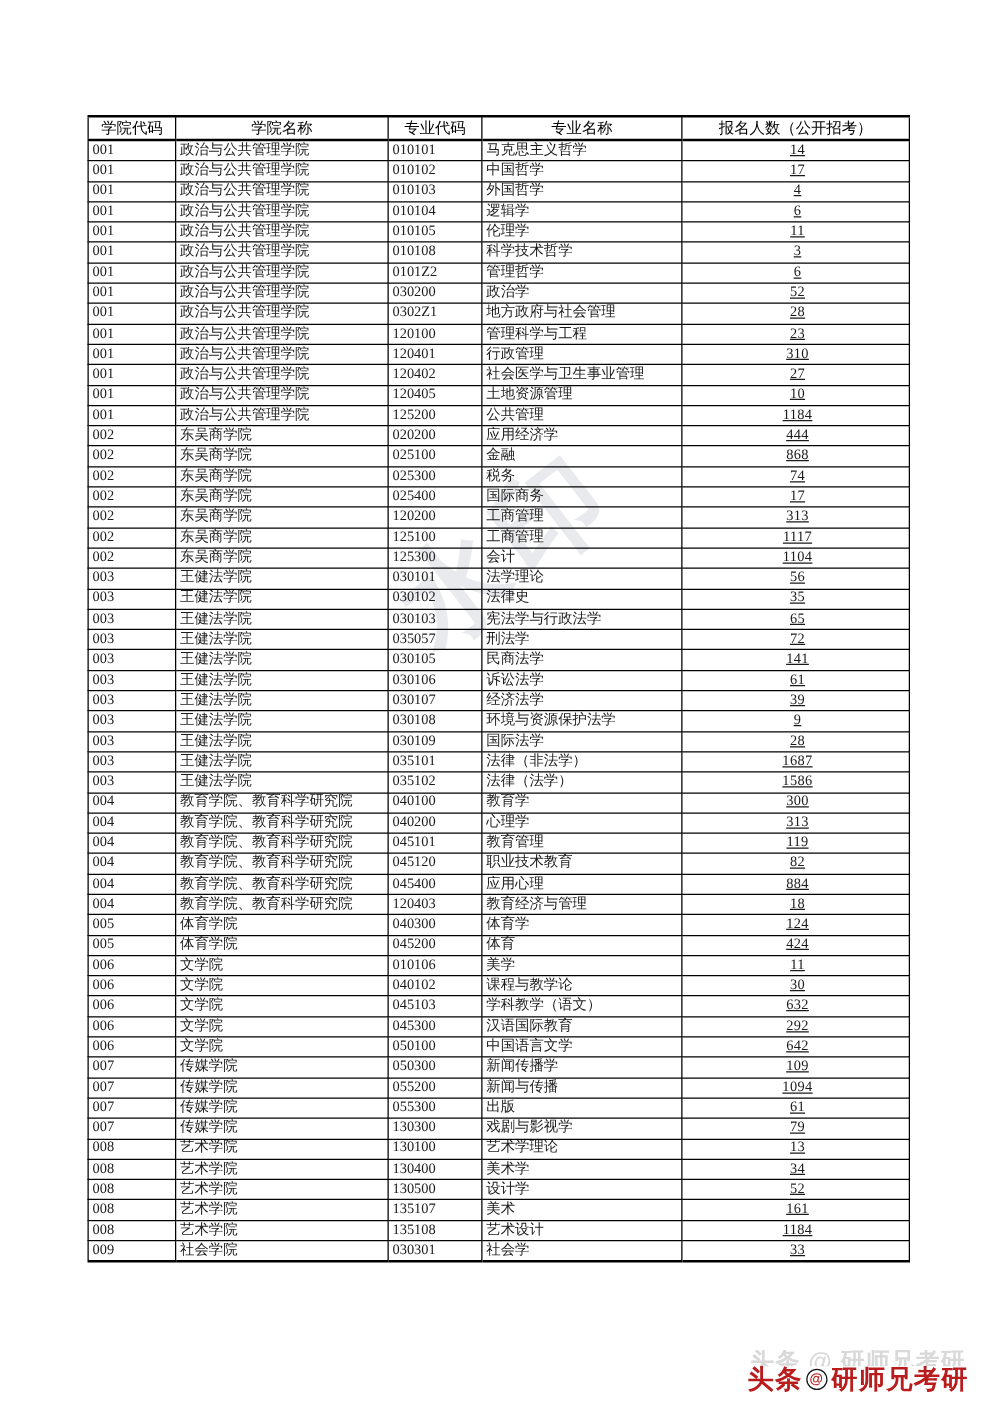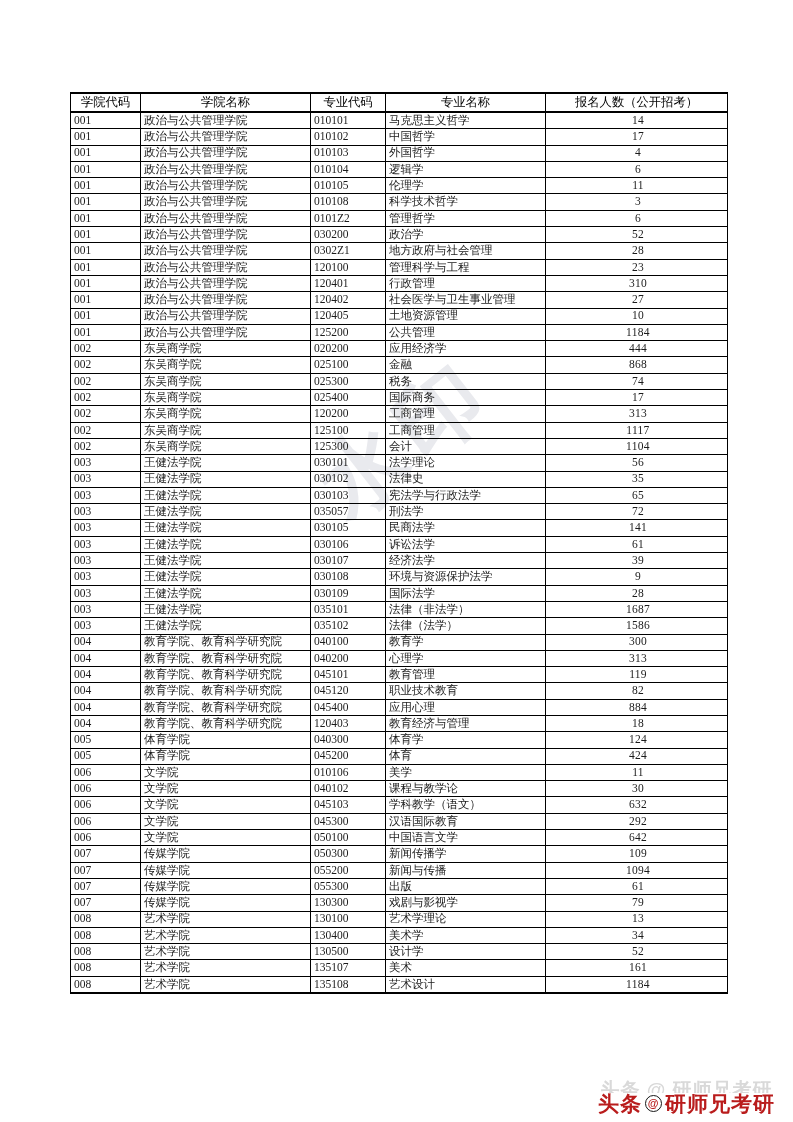--- a/index.html
+++ b/index.html
@@ -80,20 +80,21 @@
   col.c-code      { width: 70px; }
   col.c-college   { width: 170px; }
   col.c-majorcode { width: 75px; }
   col.c-majorname { width: 160px; }
   col.c-count     { width: 182px; }
 
   td.num {
     text-align: center;
     padding: 0;
     letter-spacing: 0.3px;
+    text-decoration: underline;
   }
   tr.group-start > td {
     border-top: 1.6px solid #000;
   }
   tbody tr:last-child > td {
     border-bottom: 2px solid #000;
   }
 
   
   #footer-logo {
@@ -537,20 +538,27 @@
           <td>美术</td>
           <td class="num">161</td>
         </tr>
         <tr>
           <td>008</td>
           <td>艺术学院</td>
           <td>135108</td>
           <td>艺术设计</td>
           <td class="num">1184</td>
         </tr>
+        <tr class="group-start">
+          <td>009</td>
+          <td>社会学院</td>
+          <td>030301</td>
+          <td>社会学</td>
+          <td class="num">33</td>
+        </tr>
       </tbody>
   </table>
 </div>
 
 <div id="footer-logo">
   <span class="ghost">头条 @ 研师兄考研</span>
   <span class="mark">
     <span>头条</span>
     <span class="at-badge">@</span>
     <span>研师兄考研</span>

